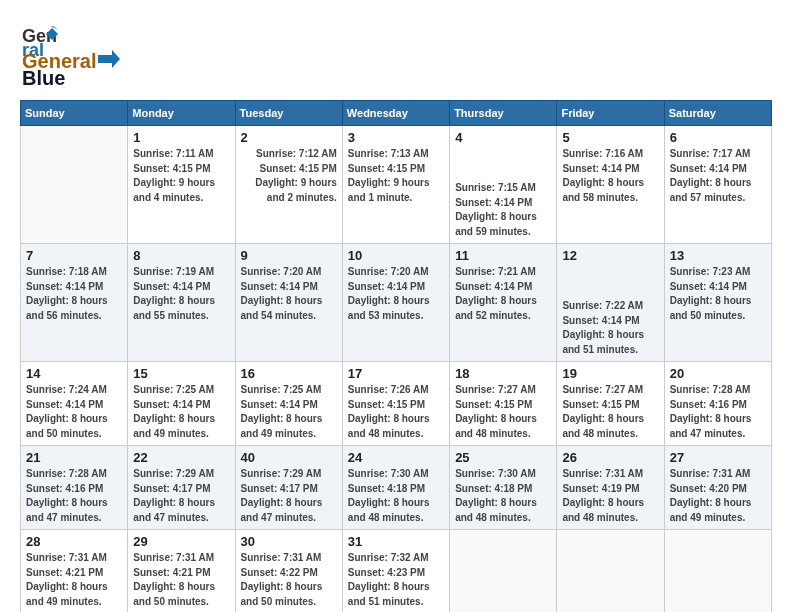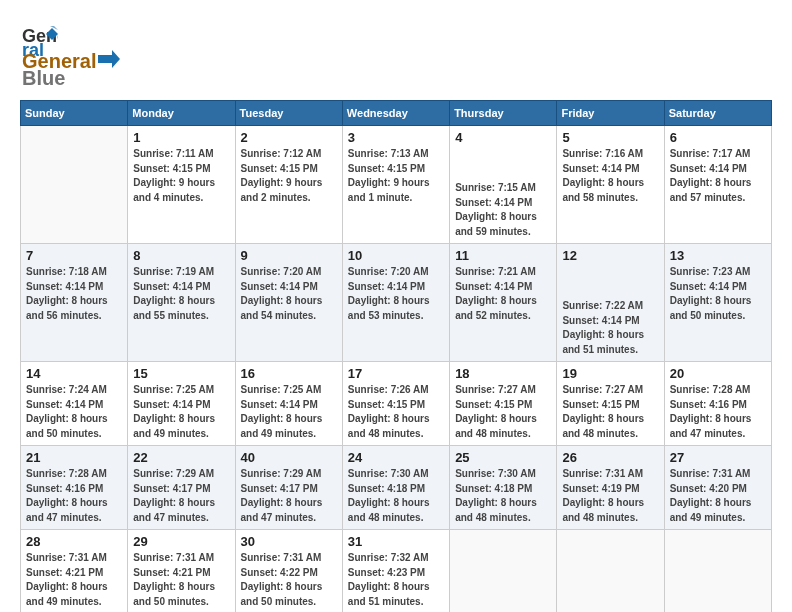--- a/index.html
+++ b/index.html
@@ -88,21 +88,21 @@
         <polygon points="32,8 38,14 32,20 26,14" fill="#1a6faf"></polygon>
         <polygon points="30,6 38,10 34,6" fill="#1a6faf" opacity="0.6"></polygon>
       </svg>
     </div>
     <div style="display:flex;align-items:baseline;margin-top:-8px;margin-left:2px;">
       <span style="font-size:20px;font-weight:bold;color:#a16207;">General</span>
       <svg width="22" height="18" viewBox="0 0 22 18" style="margin-left:2px;margin-bottom:2px;">
         <polygon points="0,5 14,5 14,0 22,9 14,18 14,13 0,13" fill="#1a6faf"></polygon>
       </svg>
     </div>
-    <span style="font-size:20px;font-weight:bold;color:#737373;margin-top:-6px;margin-left:2px;">Blue</span>
+    <span style="font-size:20px;font-weight:bold;color:#0f172a;margin-top:-6px;margin-left:2px;">Blue</span>
   </div>
   <div class="title-block">
     <div class="month-title"></div>
     <div class="location-title"></div>
   </div>
 </div>
 
 <table class="calendar-table">
   <thead>
     <tr>
@@ -120,21 +120,21 @@
         <td class="empty"></td>
         <td>
           <span class="day-number">1</span>
           <div class="day-info" style="white-space: pre-line;">Sunrise: 7:11 AM
 Sunset: 4:15 PM
 Daylight: 9 hours
 and 4 minutes.</div>
         </td>
         <td>
           <span class="day-number">2</span>
-          <div class="day-info" style="white-space: pre-line;">Sunrise: 7:12 AM
+          <div class="day-info" style="white-space: pre-line; text-align: right;">Sunrise: 7:12 AM
 Sunset: 4:15 PM
 Daylight: 9 hours
 and 2 minutes.</div>
         </td>
         <td>
           <span class="day-number">3</span>
           <div class="day-info" style="white-space: pre-line;">Sunrise: 7:13 AM
 Sunset: 4:15 PM
 Daylight: 9 hours
 and 1 minute.</div>

